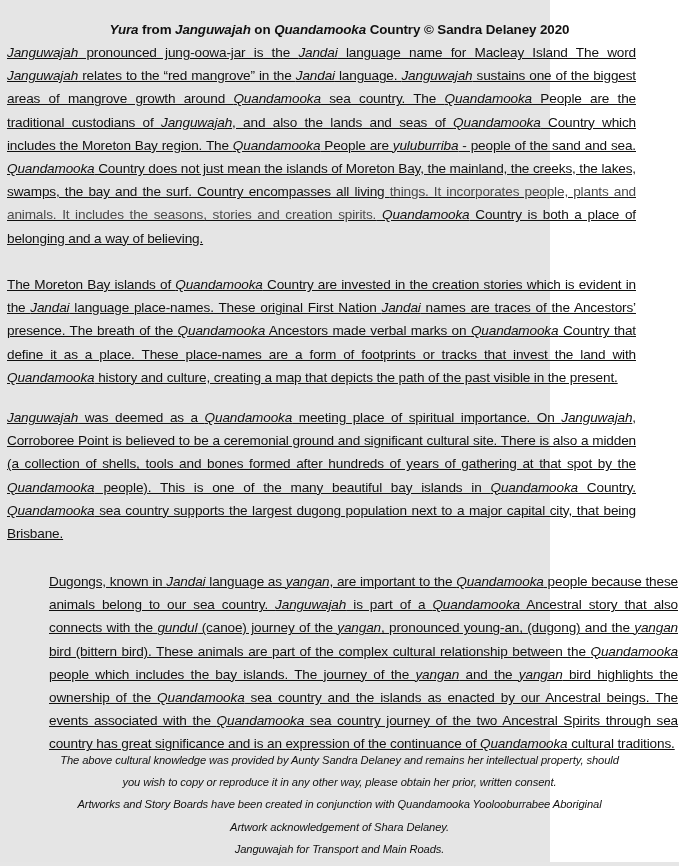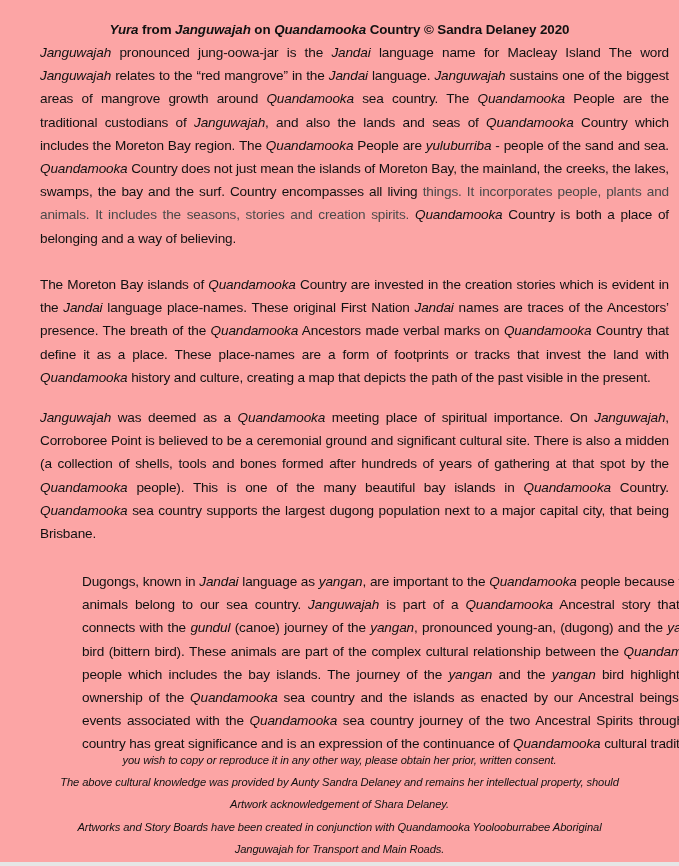--- a/index.html
+++ b/index.html
@@ -1,29 +1,29 @@
 <!DOCTYPE html>
 <html><head>
 <meta charset="utf-8">
 <style>
   html, body { margin: 0; padding: 0; background: #ffffff; }
   body {
     width: 679px; height: 866px; position: relative; overflow: hidden;
     font-family: "Liberation Sans", sans-serif; color: #111111;
   }
-  .page { position: absolute; left: 0; top: 0; width: 679px; height: 862px; background: #fca5a5; }
+  .page { position: absolute; left: 0; top: 0; width: 550px; height: 862px; background: #e5e5e5; }
   .bottom-border { position: absolute; left: 0; top: 862px; width: 679px; height: 4px; background: #e6e6e6; }
   .title {
     position: absolute; left: 0; top: 21px; width: 679px; text-align: center;
     font-weight: bold; font-size: 13.4px; line-height: 18px; letter-spacing: -0.1px;
   }
   .para {
-    position: absolute; left: 40px; width: 629px;
+    position: absolute; left: 7px; width: 629px;
     font-size: 13.6px; line-height: 23.2px; text-align: justify;
-    letter-spacing: -0.15px; margin: 0;
+    letter-spacing: -0.15px; margin: 0; text-decoration: underline;
   }
   .para i { font-style: italic; }
   .gray { color: #4a4a4a; }
   #p1 { top: 41px; }
   #p2 { top: 273px; }
   #p3 { top: 406px; }
   #p4 { top: 570px; margin-left: 42px; }
   .footer {
     position: absolute; left: 0; top: 749px; width: 679px; text-align: center;
     font-style: italic; font-size: 11.2px; line-height: 22.2px; letter-spacing: -0.1px;
@@ -35,20 +35,20 @@
 
 <div class="page">
   <div class="title" id="title"><i>Yura</i><span> from </span><i>Janguwajah</i><span> on </span><i>Quandamooka</i><span> Country © Sandra Delaney 2020</span></div>
 
   <p class="para" id="p1"><i>Janguwajah</i><span> pronounced jung-oowa-jar is the </span><i>Jandai</i><span> language name for Macleay Island  The word </span><i>Janguwajah</i><span> relates to the “red mangrove” in the </span><i>Jandai</i><span> language. </span><i>Janguwajah</i><span> sustains one of the biggest areas of mangrove growth around </span><i>Quandamooka</i><span> sea country. The </span><i>Quandamooka</i><span> People are the traditional custodians of </span><i>Janguwajah</i><span>, and also the lands and seas of </span><i>Quandamooka</i><span> Country which includes the Moreton Bay region.  The </span><i>Quandamooka</i><span> People are </span><i>yuluburriba</i><span> - people of the sand and sea. </span><i>Quandamooka</i><span> Country does not just mean the islands of Moreton Bay, the mainland, the creeks, the lakes, swamps, the bay and the surf. Country encompasses all living </span><span class="gray">things. It incorporates people, plants and animals. It includes the seasons, stories and creation spirits.</span><span> </span><i>Quandamooka</i><span> Country is both a place of belonging and a way of believing.</span></p>
   <p class="para" id="p2"><span>The Moreton Bay islands of </span><i>Quandamooka</i><span> Country are invested in the creation stories which is evident in the </span><i>Jandai</i><span> language place-names. These original First Nation </span><i>Jandai</i><span> names are traces of the Ancestors’ presence. The breath of the </span><i>Quandamooka</i><span> Ancestors made verbal marks on </span><i>Quandamooka</i><span> Country that define it as a place. These place-names are a form of footprints or tracks that invest the land with </span><i>Quandamooka</i><span> history and culture, creating a map that depicts the path of the past visible in the present.</span></p>
   <p class="para" id="p3"><i>Janguwajah</i><span> was deemed as a </span><i>Quandamooka</i><span> meeting place of spiritual importance. On </span><i>Janguwajah</i><span>, Corroboree Point is believed to be a ceremonial ground and significant cultural site. There is also a midden (a collection of shells, tools and bones formed after hundreds of years of gathering at that spot by the </span><i>Quandamooka</i><span> people). This is one of the many beautiful bay islands in </span><i>Quandamooka</i><span> Country. </span><i>Quandamooka</i><span> sea country supports the largest dugong population next to a major capital city, that being Brisbane.</span></p>
   <p class="para" id="p4"><span>Dugongs, known in </span><i>Jandai</i><span> language as </span><i>yangan</i><span>, are important to the </span><i>Quandamooka</i><span> people because these animals belong to our sea country.  </span><i>Janguwajah</i><span> is part of a </span><i>Quandamooka</i><span> Ancestral story that also connects with the </span><i>gundul</i><span> (canoe) journey of the </span><i>yangan</i><span>, pronounced young-an, (dugong) and the </span><i>yangan</i><span> bird (bittern bird). These animals are part of the complex cultural relationship between the </span><i>Quandamooka</i><span> people which includes the bay islands. The journey of the </span><i>yangan</i><span> and the </span><i>yangan</i><span> bird highlights the ownership of the </span><i>Quandamooka</i><span> sea country and the islands as enacted by our Ancestral beings. The events associated with the </span><i>Quandamooka</i><span> sea country journey of the two Ancestral Spirits through sea country has great significance and is an expression of the continuance of </span><i>Quandamooka</i><span> cultural traditions.</span></p>
 
   <div class="footer">
+    <div>The above cultural knowledge was provided by Aunty Sandra Delaney and remains her intellectual property, should</div>
     <div>you wish to copy or reproduce it in any other way, please obtain her prior, written consent.</div>
-    <div>The above cultural knowledge was provided by Aunty Sandra Delaney and remains her intellectual property, should</div>
+    <div>Artworks and Story Boards have been created in conjunction with Quandamooka Yoolooburrabee Aboriginal</div>
     <div>Artwork acknowledgement of Shara Delaney.</div>
-    <div>Artworks and Story Boards have been created in conjunction with Quandamooka Yoolooburrabee Aboriginal</div>
     <div>Janguwajah for Transport and Main Roads.</div>
   </div>
 </div>
 <div class="bottom-border"></div>
 
 </body></html>

